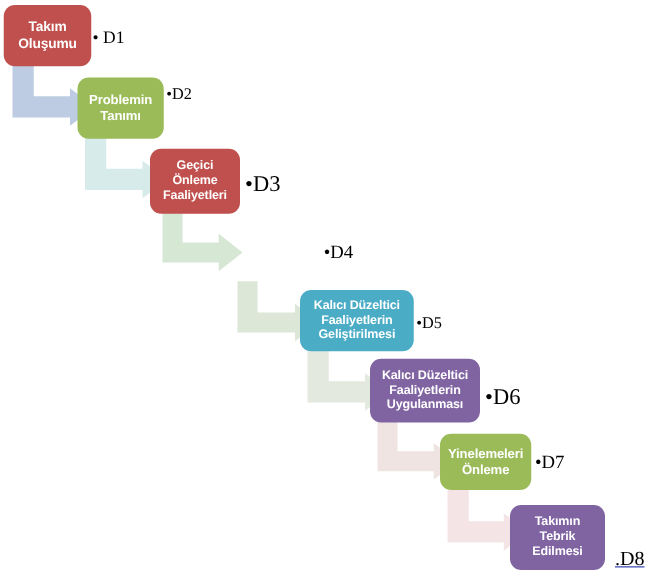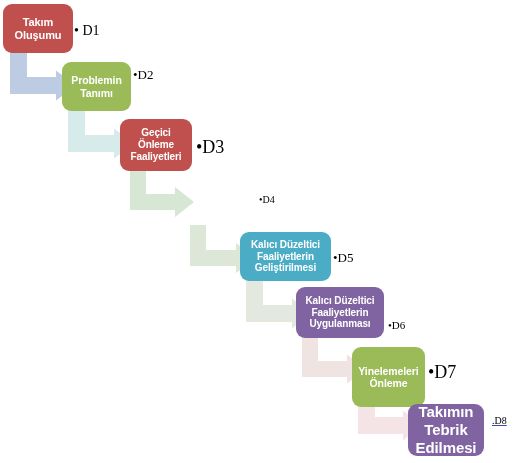--- a/index.html
+++ b/index.html
@@ -110,30 +110,30 @@
     <div class="node" style="left: 240px; top: 232px; width: 91px; height: 49px; background: rgb(75, 172, 198); font-size: 10px;">
       <span class="label">Kalıcı Düzeltici
 Faaliyetlerin
 Geliştirilmesi</span>
     </div>
     <div class="node" style="left: 296px; top: 287px; width: 88px; height: 51px; background: rgb(128, 100, 162); font-size: 10px;">
       <span class="label">Kalıcı Düzeltici
 Faaliyetlerin
 Uygulanması</span>
     </div>
-    <div class="node" style="left: 352px; top: 347px; width: 73px; height: 60px; background: rgb(155, 187, 89); font-size: 10.5px;">
+    <div class="node" style="left: 352px; top: 347px; width: 73px; height: 45px; background: rgb(155, 187, 89); font-size: 10.5px;">
       <span class="label">Yinelemeleri
 Önleme</span>
     </div>
-    <div class="node" style="left: 408px; top: 404px; width: 76px; height: 52px; background: rgb(128, 100, 162); font-size: 15px;">
+    <div class="node" style="left: 408px; top: 404px; width: 76px; height: 52px; background: rgb(128, 100, 162); font-size: 10px;">
       <span class="label">Takımın
 Tebrik
 Edilmesi</span>
     </div>
     <div class="marker" style="left: 74px; top: 24px; font-size: 14px;">• D1</div>
     <div class="marker" style="left: 133px; top: 68px; font-size: 13px;">•D2</div>
     <div class="marker" style="left: 196px; top: 138px; font-size: 18px;">•D3</div>
-    <div class="marker" style="left: 259px; top: 195px; font-size: 10px;">•D4</div>
+    <div class="marker" style="left: 259px; top: 195px; font-size: 15px;">•D4</div>
     <div class="marker" style="left: 333px; top: 251px; font-size: 13px; text-align: right;">•D5</div>
-    <div class="marker" style="left: 388px; top: 320px; font-size: 11px;">•D6</div>
-    <div class="marker" style="left: 428px; top: 363px; font-size: 18px;">•D7</div>
-    <div class="marker underlined" style="left: 492px; top: 416px; font-size: 10px;">.D8</div>
+    <div class="marker" style="left: 388px; top: 308px; font-size: 18px;">•D6</div>
+    <div class="marker" style="left: 428px; top: 363px; font-size: 15px;">•D7</div>
+    <div class="marker underlined" style="left: 492px; top: 440px; font-size: 16px;">.D8</div>
   </div>
 
 </body></html>

